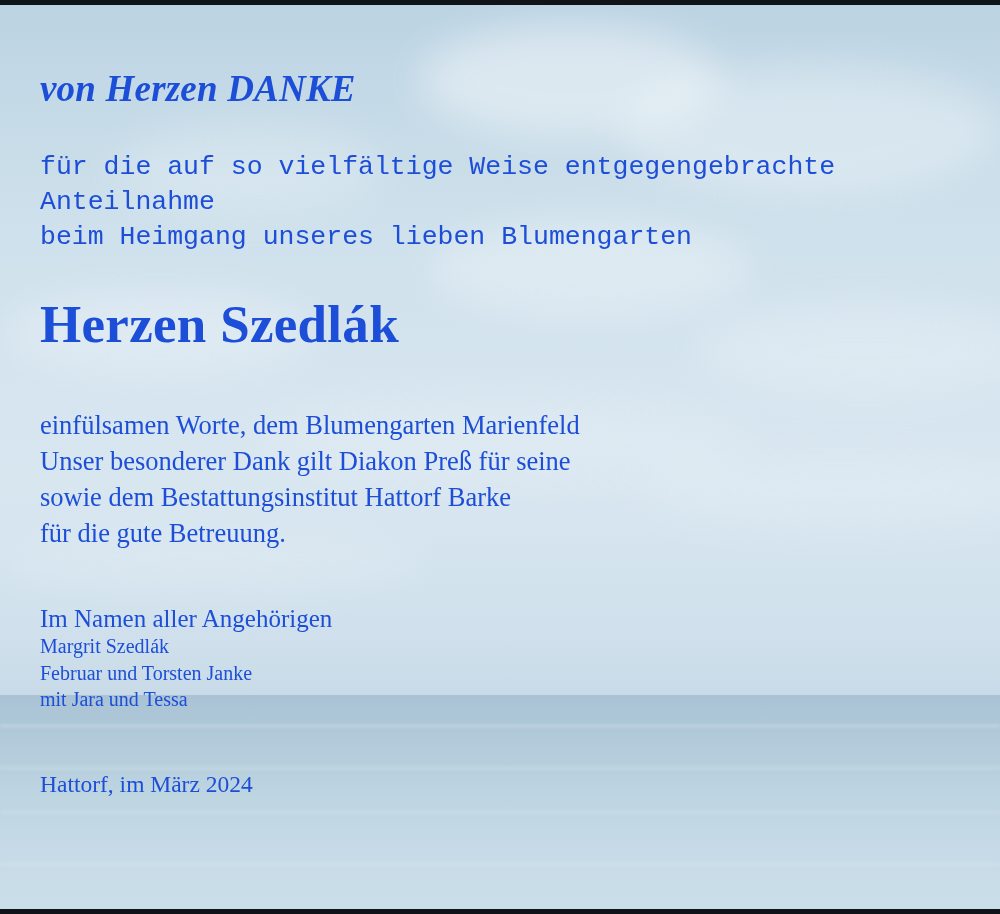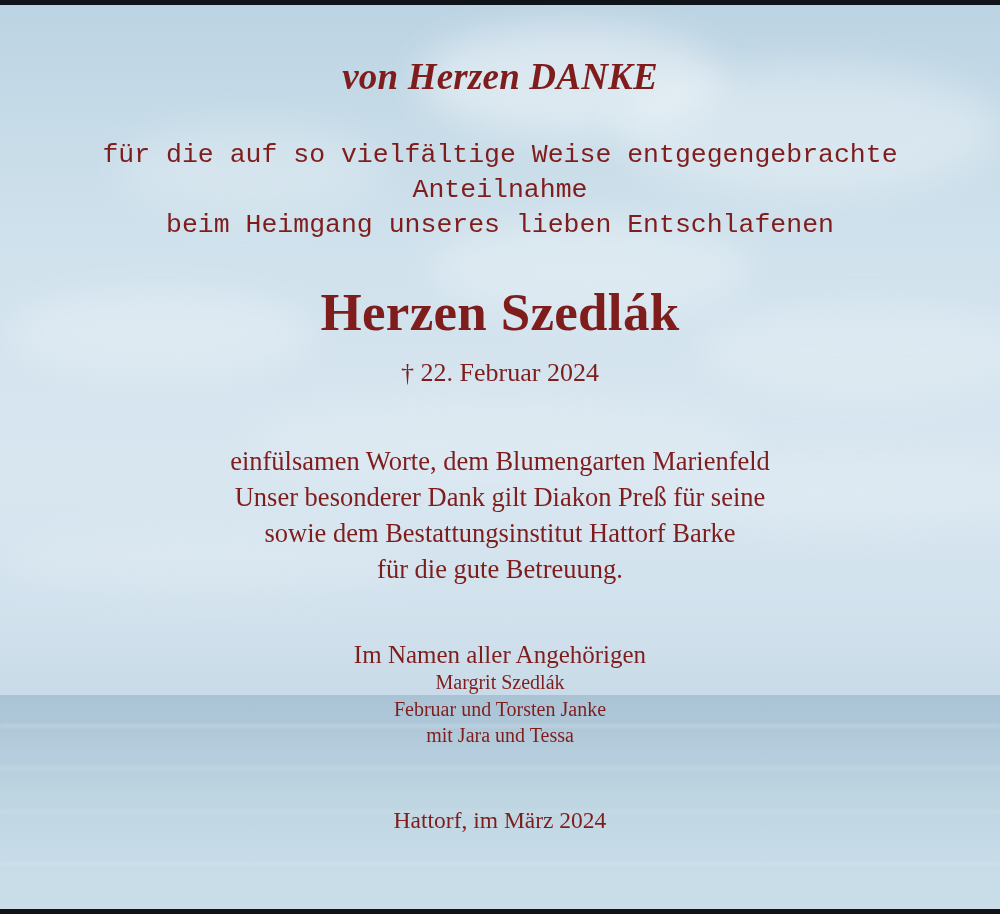--- a/index.html
+++ b/index.html
@@ -86,24 +86,24 @@
   .s1 { top: 720px; }
   .s2 { top: 762px; opacity: .8; }
   .s3 { top: 806px; opacity: .6; }
   .s4 { top: 858px; opacity: .45; }
 
   .content {
     position: relative;
     z-index: 5;
     width: 100%;
     height: 100%;
-    text-align: center;
-    color: #7f1d1d;
+    text-align: left;
+    color: #1d4ed8;
     box-sizing: border-box;
-    padding: 0 40px;
+    padding: 12px 40px;
   }
   .headline {
     font-style: italic;
     font-weight: bold;
     font-size: 37px;
     letter-spacing: .2px;
     padding-top: 52px;
     line-height: 1.1;
   }
   .intro {
@@ -168,26 +168,25 @@
   <div class="sea-streak s2"></div>
   <div class="sea-streak s3"></div>
   <div class="sea-streak s4"></div>
 
   <div class="content">
 
     <div class="headline">von Herzen DANKE</div>
 
     <div class="intro">
       <span class="l1">für die auf so vielfältige Weise entgegengebrachte Anteilnahme</span>
-      <span class="l2">beim Heimgang unseres lieben Entschlafenen</span>
+      <span class="l2">beim Heimgang unseres lieben Blumengarten</span>
     </div>
 
     <div class="name">Herzen Szedlák</div>
 
-    <div class="date">† 22. Februar 2024</div>
 
     <div class="thanks">
       <span>einfülsamen Worte, dem Blumengarten Marienfeld</span>
       <span>Unser besonderer Dank gilt Diakon Preß für seine</span>
       <span>sowie dem Bestattungsinstitut Hattorf Barke</span>
       <span>für die gute Betreuung.</span>
     </div>
 
     <div class="behalf">Im Namen aller Angehörigen</div>
 

